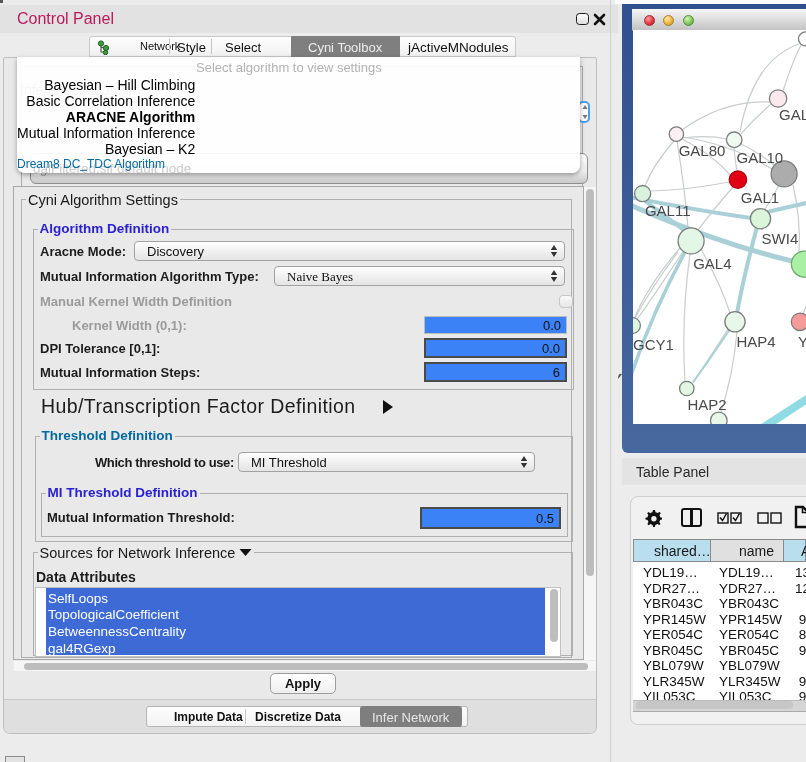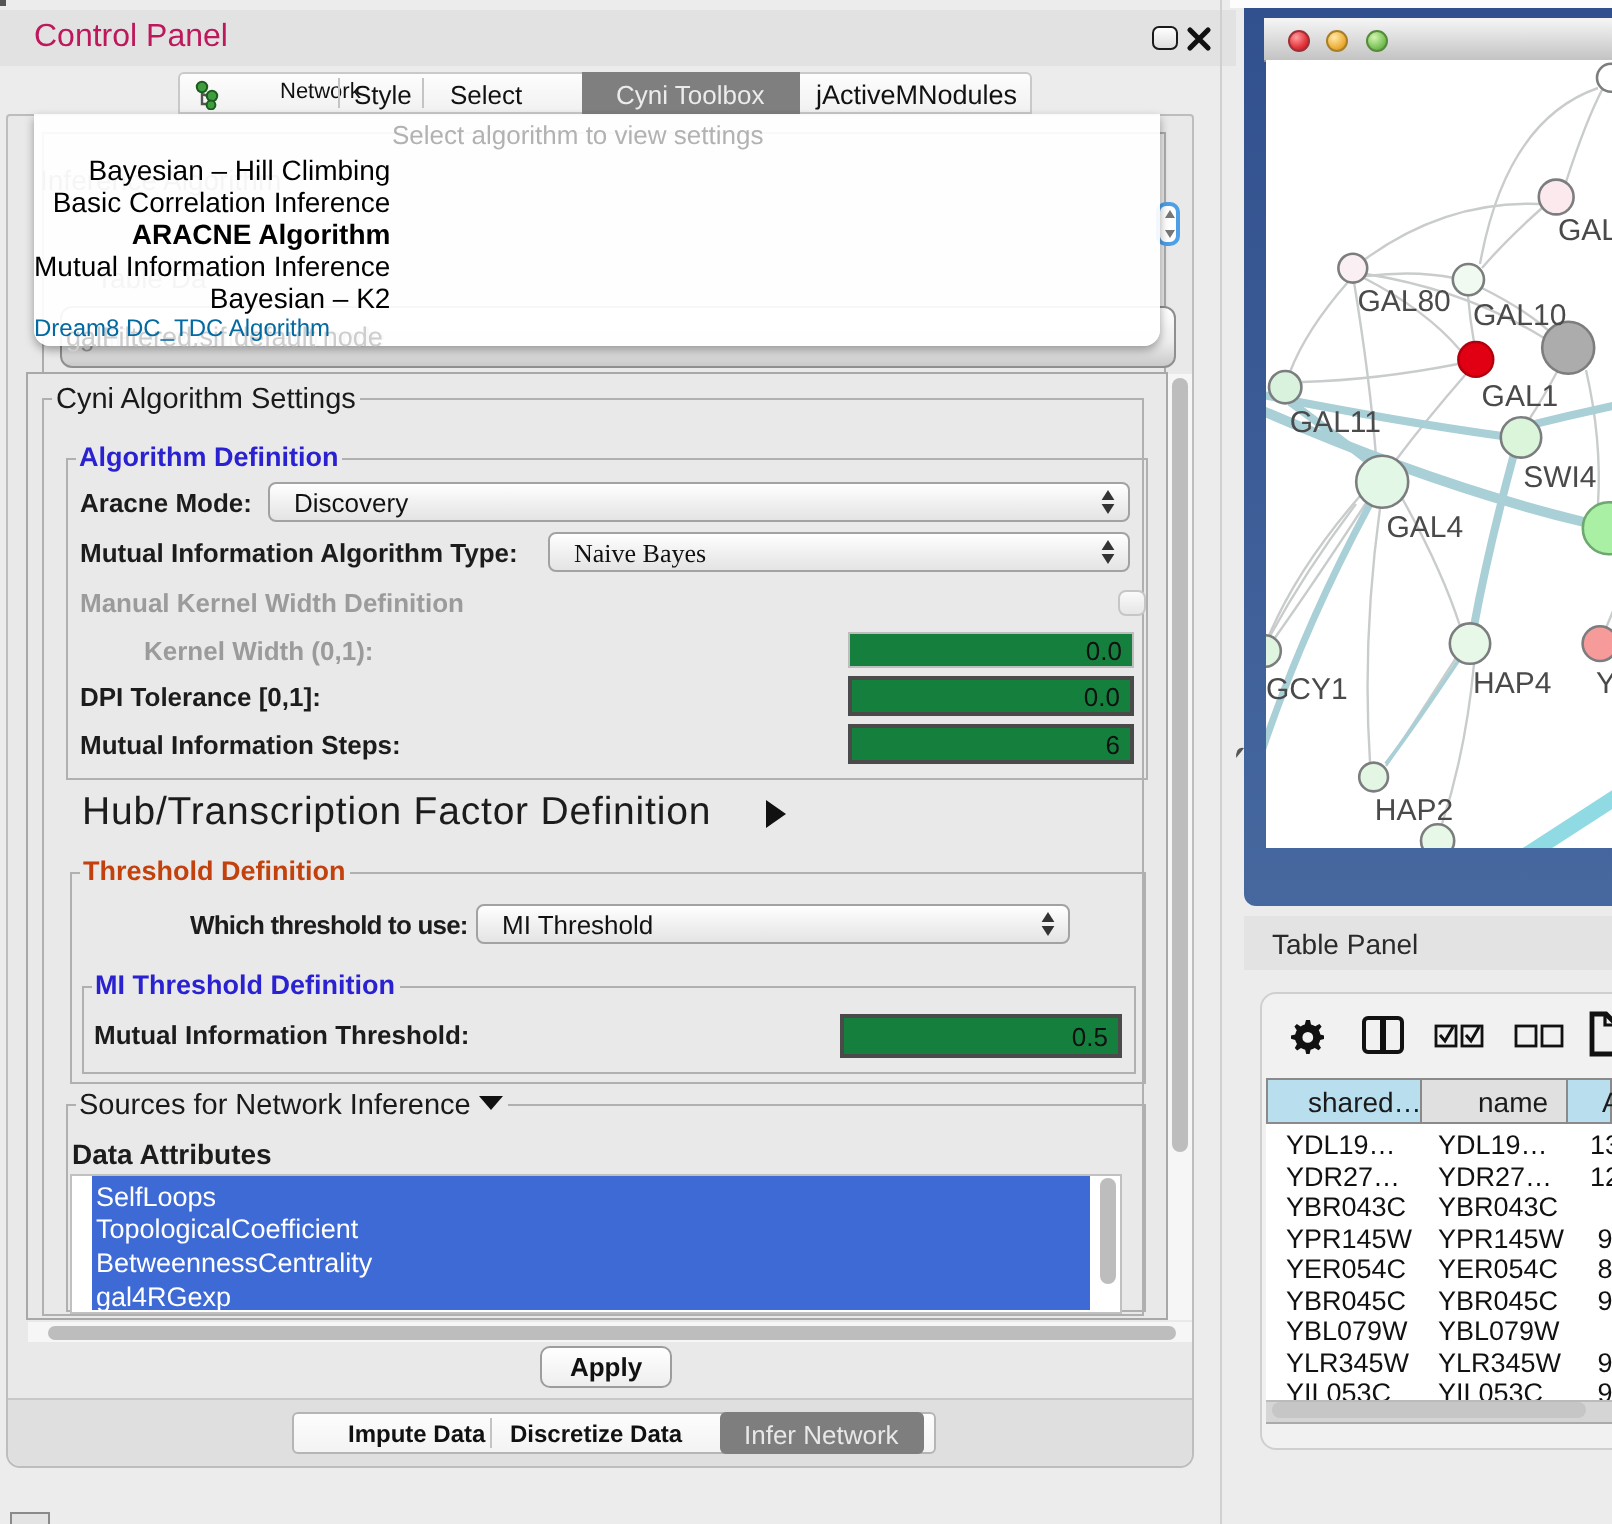--- a/index.html
+++ b/index.html
@@ -6,21 +6,21 @@
 html,body { width:806px; height:762px; overflow:hidden; background:#ececec;
   font-family:"Liberation Sans", sans-serif; position:relative; }
 .abs { position:absolute; }
 .lbl { font-size:13px; font-weight:bold; color:#1c1c1c; white-space:nowrap; }
 .dis { color:#9b9b9b; }
 .combo { position:absolute; border:1px solid #a2a2a2; border-radius:4px;
   background:linear-gradient(#ffffff,#f2f2f2 45%,#e4e4e4);
   font-size:13px; color:#111; }
 .combo .ar { position:absolute; right:6px; top:50%; transform:translateY(-50%);
   width:8px; height:14px; }
-.inp { position:absolute; background:#15803d; font-size:13px; color:#111;
+.inp { position:absolute; background:#3b82f6; font-size:13px; color:#111;
   text-align:right; padding-right:5px; }
 .grp { position:absolute; border:1px solid #acacac;padding-left:28px; }
 .grp > .ttl { position:absolute; top:-8px; left:4px; background:#e9e9e9;
   padding:0 2px; font-size:14.5px; white-space:nowrap; }
 .grp > .ttl.b { font-size:13.5px; font-weight:bold; top:-9px; }
 </style>
 </head>
 <body>
 
 <div class="abs" style="left:0;top:0;width:3px;height:3px;background:#555;"></div>
@@ -89,21 +89,21 @@
 <div class="inp" style="left:424px;top:338px;width:143px;height:20px;line-height:18px;border:2px solid #4a4a4a;">0.0</div>
 <div class="lbl abs" style="left:40px;top:365px;">Mutual Information Steps:</div>
 <div class="inp" style="left:424px;top:362px;width:143px;height:20px;line-height:18px;border:2px solid #4a4a4a;">6</div>
 
 <div class="abs" style="left:41px;top:395px;font-size:19.5px;letter-spacing:0.4px;color:#1c1c1c;">Hub/Transcription Factor Definition</div>
 <div class="abs" style="left:381px;top:399px;width:14px;height:16px;"><svg width="14" height="16">
       <path d="M2 1 L12 8 L2 15 Z" fill="#111"></path>
     </svg></div>
 
 <div class="grp" style="left:34.5px;top:435.5px;width:538.5px;height:106px;border-color:#b0b0b0;">
-  <span class="ttl b" style="color:#c2410c;">Threshold Definition</span>
+  <span class="ttl b" style="color:#0369a1;">Threshold Definition</span>
 </div>
 <div class="lbl abs" style="left:95px;top:455px;letter-spacing:-0.4px;">Which threshold to use:</div>
 <div class="combo" style="left:238px;top:452px;width:297px;height:20px;line-height:19px;padding-left:12px;">MI Threshold<span class="ar"><svg width="8" height="14">
         <path d="M4 1 L7.2 6 L0.8 6 Z" fill="#333"></path>
         <path d="M4 13 L7.2 8 L0.8 8 Z" fill="#333"></path>
       </svg></span></div>
 
 <div class="grp" style="left:40.5px;top:492.5px;width:527.5px;height:44px;border-color:#b0b0b0;">
   <span class="ttl b" style="color:#2a21d0;">MI Threshold Definition</span>
 </div>

